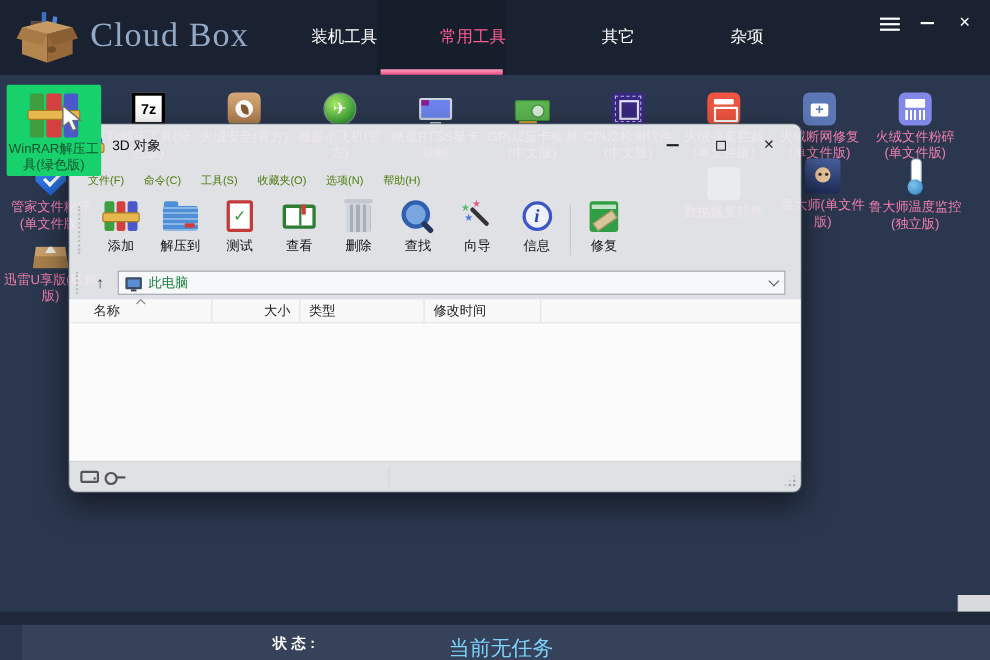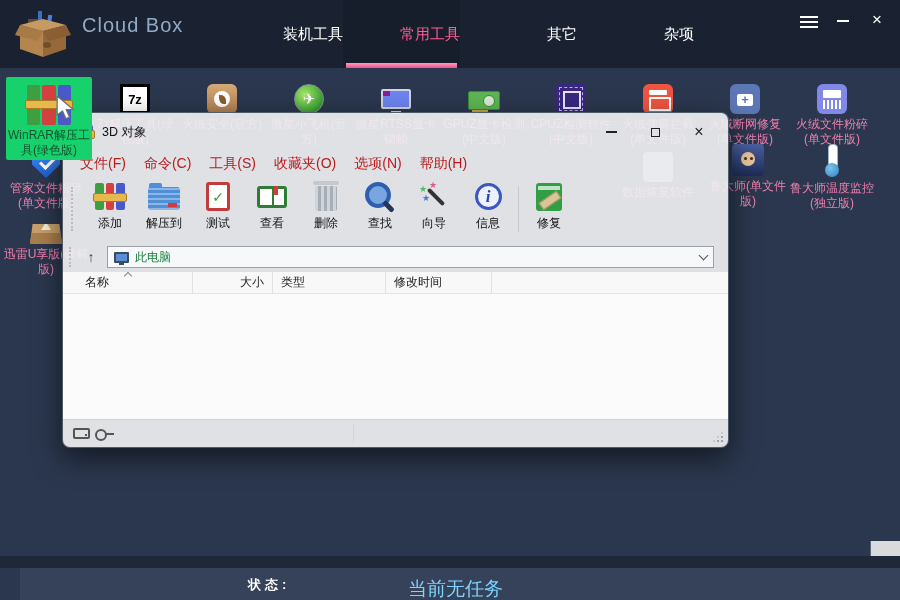--- a/index.html
+++ b/index.html
@@ -2,22 +2,22 @@
 <html><head>
 <meta charset="utf-8">
 <style>
   html,body{margin:0;padding:0;background:#0d121c;}
   *{box-sizing:border-box;font-family:"Liberation Sans","DejaVu Sans",sans-serif;}
   .screen{position:relative;width:900px;height:600px;overflow:hidden;background:#2b374e;}
 
   
   .header{position:absolute;left:0;top:0;width:900px;height:68px;background:#1a2231;z-index:40;}
   .logo-icon{position:absolute;left:14px;top:7px;width:58px;height:54px;}
-  .logo-text{position:absolute;left:82px;top:14px;font-family:Liberation Sans, sans-serif;
-    font-size:20px;color:#93a9c6;letter-spacing:1px;}
+  .logo-text{position:absolute;left:82px;top:14px;font-family:Liberation Serif, serif;
+    font-size:31px;color:#93a9c6;letter-spacing:1px;}
   .tabs{position:absolute;left:226px;top:0;height:68px;display:flex;}
   .tab{width:117px;height:68px;line-height:68px;text-align:right;font-size:15px;color:#ffffff;
     position:relative;cursor:pointer;}
   .tab.active{color:#ff5d93;background:#161d2b;}
   .tab.active .underline{position:absolute;left:3px;right:3px;bottom:0;height:5px;
     background:linear-gradient(#ff9dbf,#ee4f86);}
   .win-controls{position:absolute;right:6px;top:0;height:40px;display:flex;align-items:center;}
   .hamburger{width:34px;height:30px;padding:8px 8px;cursor:pointer;}
   .hamburger i{display:block;height:2px;background:#fff;margin:3px 0;}
   .hbtn{width:34px;height:30px;color:#fff;text-align:center;line-height:30px;font-size:17px;cursor:pointer;}
@@ -98,21 +98,21 @@
     background:rgba(241,242,244,0.91);border:1px solid rgba(62,78,92,0.9);border-radius:8px;
     box-shadow:0 10px 28px rgba(0,0,0,0.55);display:flex;flex-direction:column;overflow:hidden;}
   .titlebar{height:38px;display:flex;align-items:center;padding:0 14px;flex:none;}
   .title-text{margin-left:9px;font-size:12.5px;color:#111;}
   .titlebar .spacer{flex:1;}
   .tctl{width:30px;height:24px;display:flex;align-items:center;justify-content:center;cursor:pointer;margin-left:14px;color:#222;}
   .tctl .bar{width:11px;height:1.5px;background:#222;}
   .tctl .sq{width:9px;height:9px;border:1.5px solid #222;}
   .tctl.close-x{font-size:16px;}
   .menubar{height:25px;display:flex;align-items:center;padding-left:8px;flex:none;}
-  .menu-item{padding:0 9px;font-size:14px;color:#b91c1c;cursor:pointer;}
+  .menu-item{padding:0 9px;font-size:10px;color:#4d7c0f;cursor:pointer;}
   .toolbar{height:66px;display:flex;align-items:center;padding-left:6px;flex:none;border-bottom:1px solid #e0e0e0;}
   .grip-v{width:8px;height:44px;border-left:2px dotted #bdbdbd;margin:0 4px 0 2px;}
   .tbtn{width:54px;height:58px;display:flex;flex-direction:column;align-items:center;justify-content:flex-start;cursor:pointer;}
   .tico{height:34px;display:flex;align-items:center;justify-content:center;}
   .tbtn span{font-size:12px;color:#111;margin-top:1px;}
   .tsep{width:1px;height:46px;background:#c9c9c9;margin:0 3px;}
   
   .ico-folder{position:relative;width:32px;height:23px;background:#4f8fd8;border-radius:3px;margin-top:4px;
     background-image:repeating-linear-gradient(0deg,rgba(255,255,255,0.35) 0 2px,rgba(255,255,255,0) 2px 5px);}
   .ico-folder:before{content:"";position:absolute;left:1px;top:-4px;width:13px;height:5px;background:#4f8fd8;border-radius:2px 2px 0 0;}

